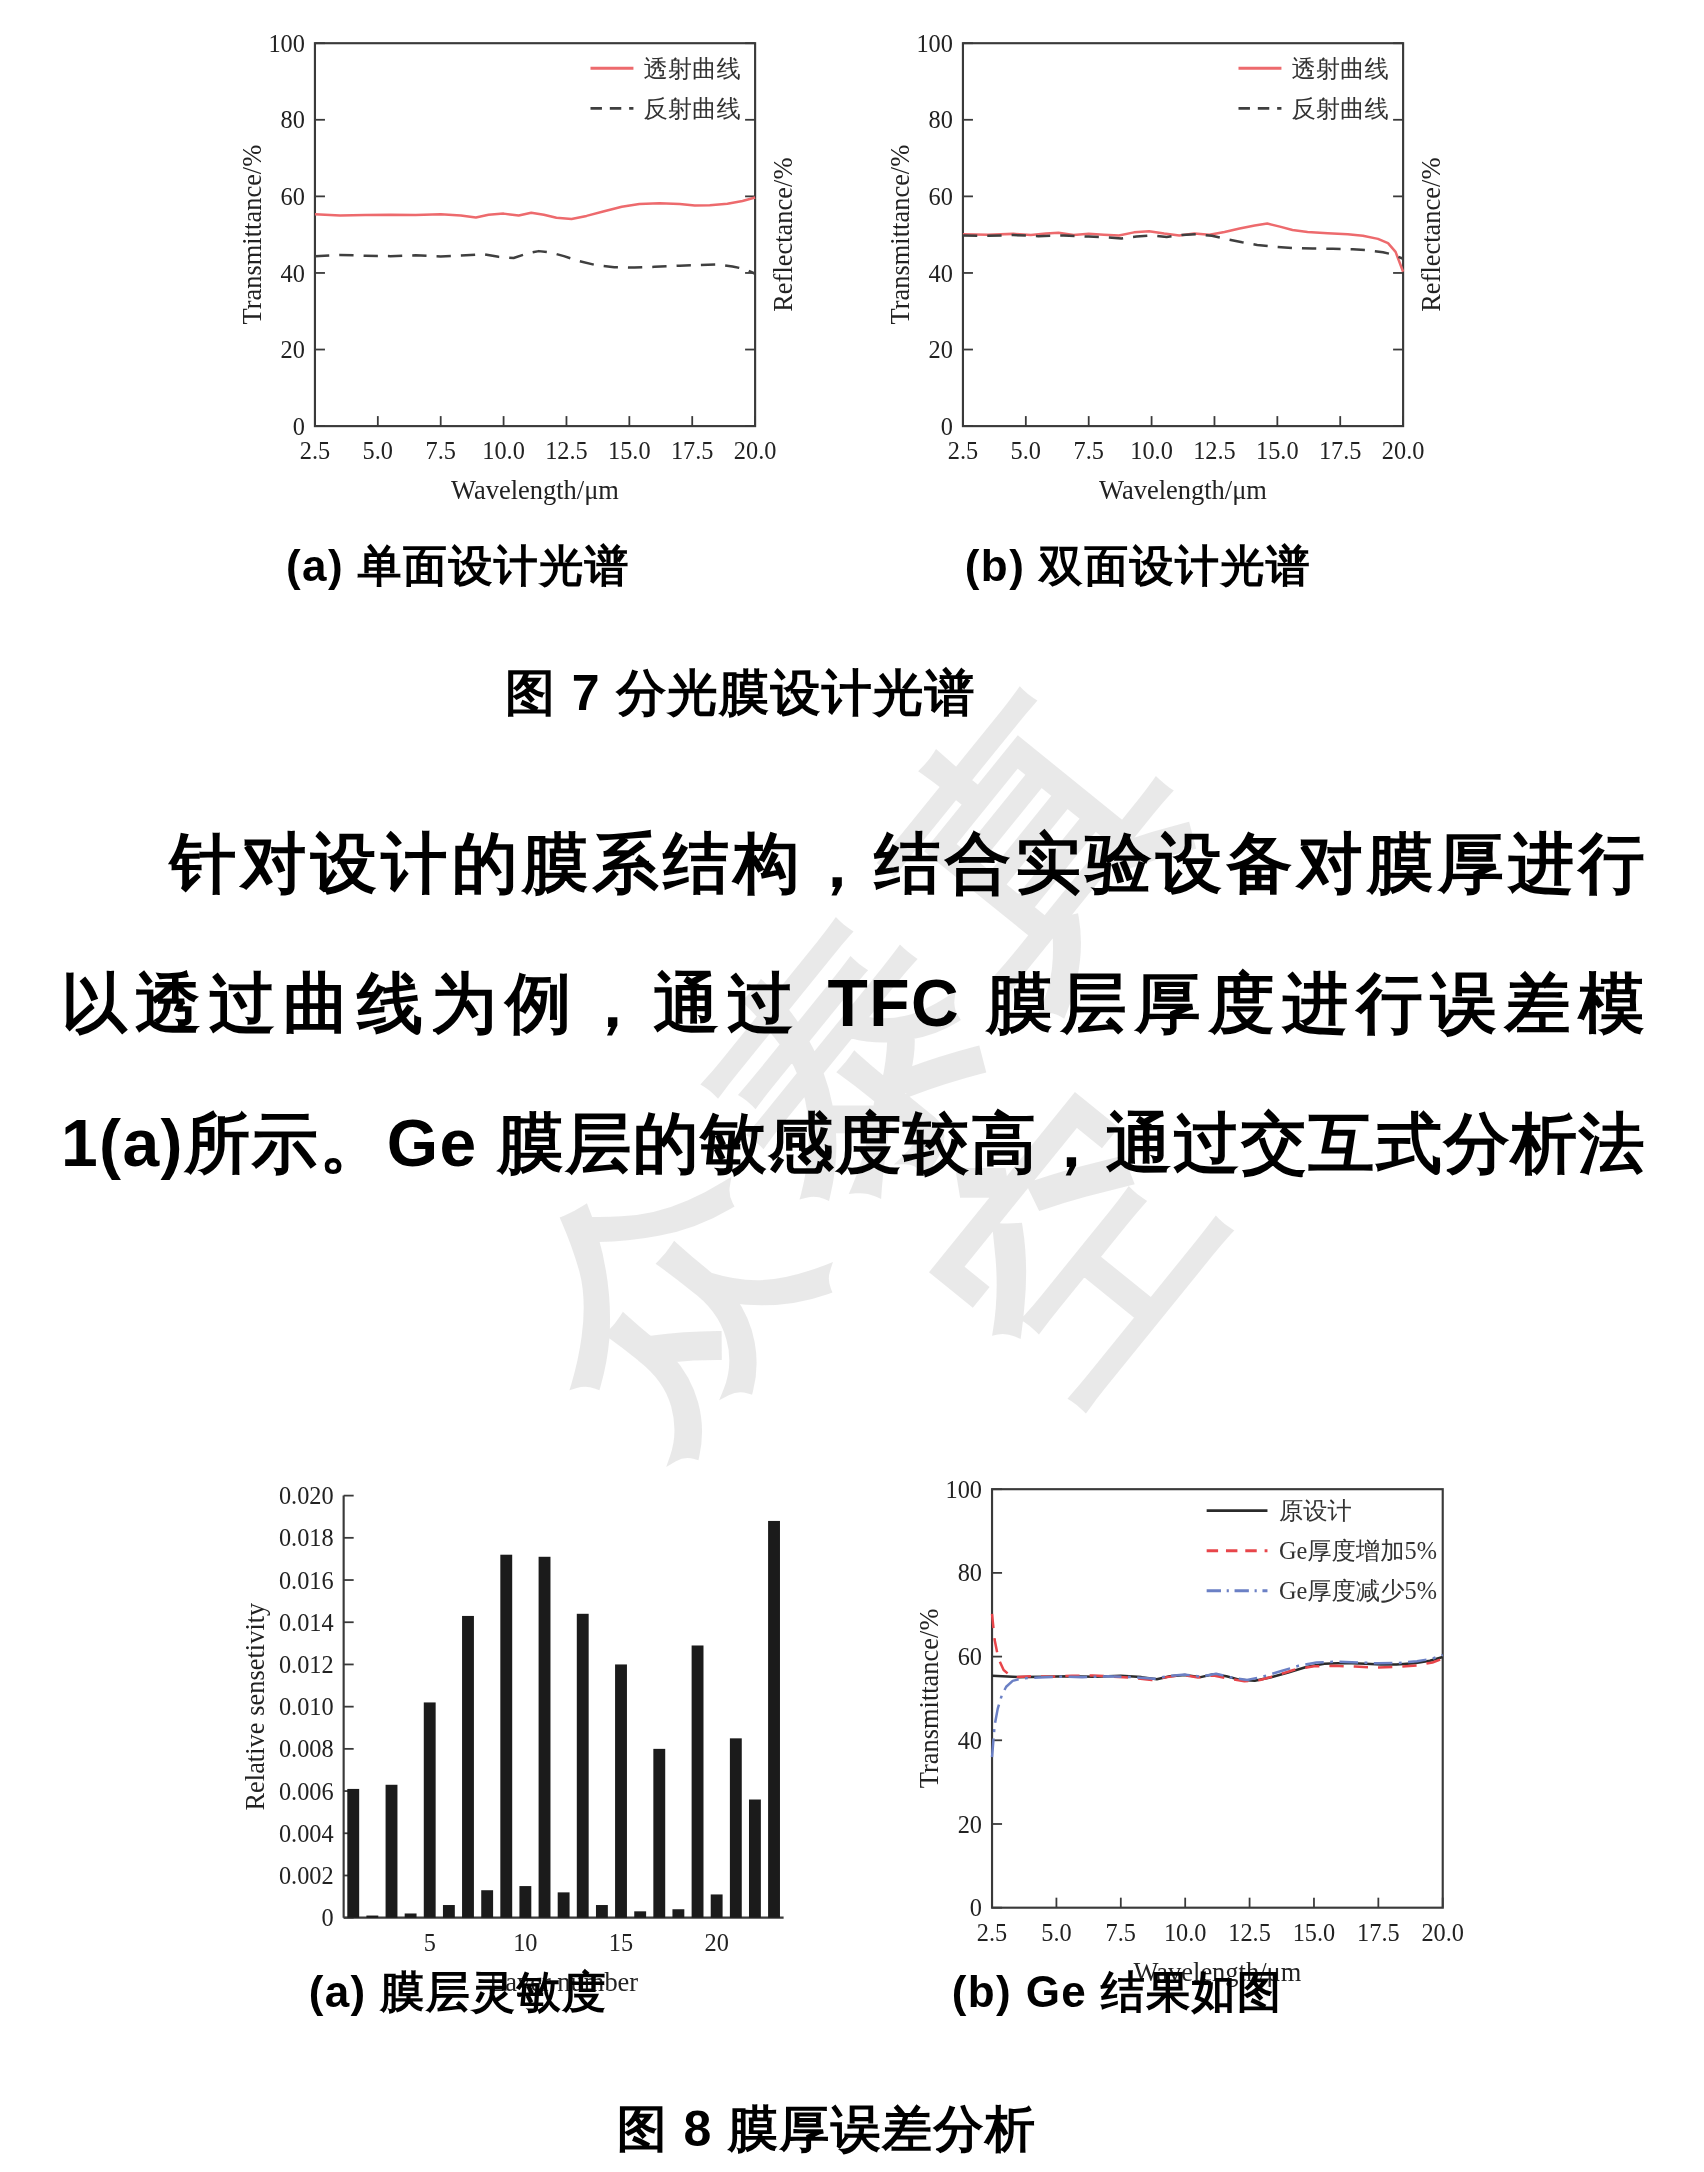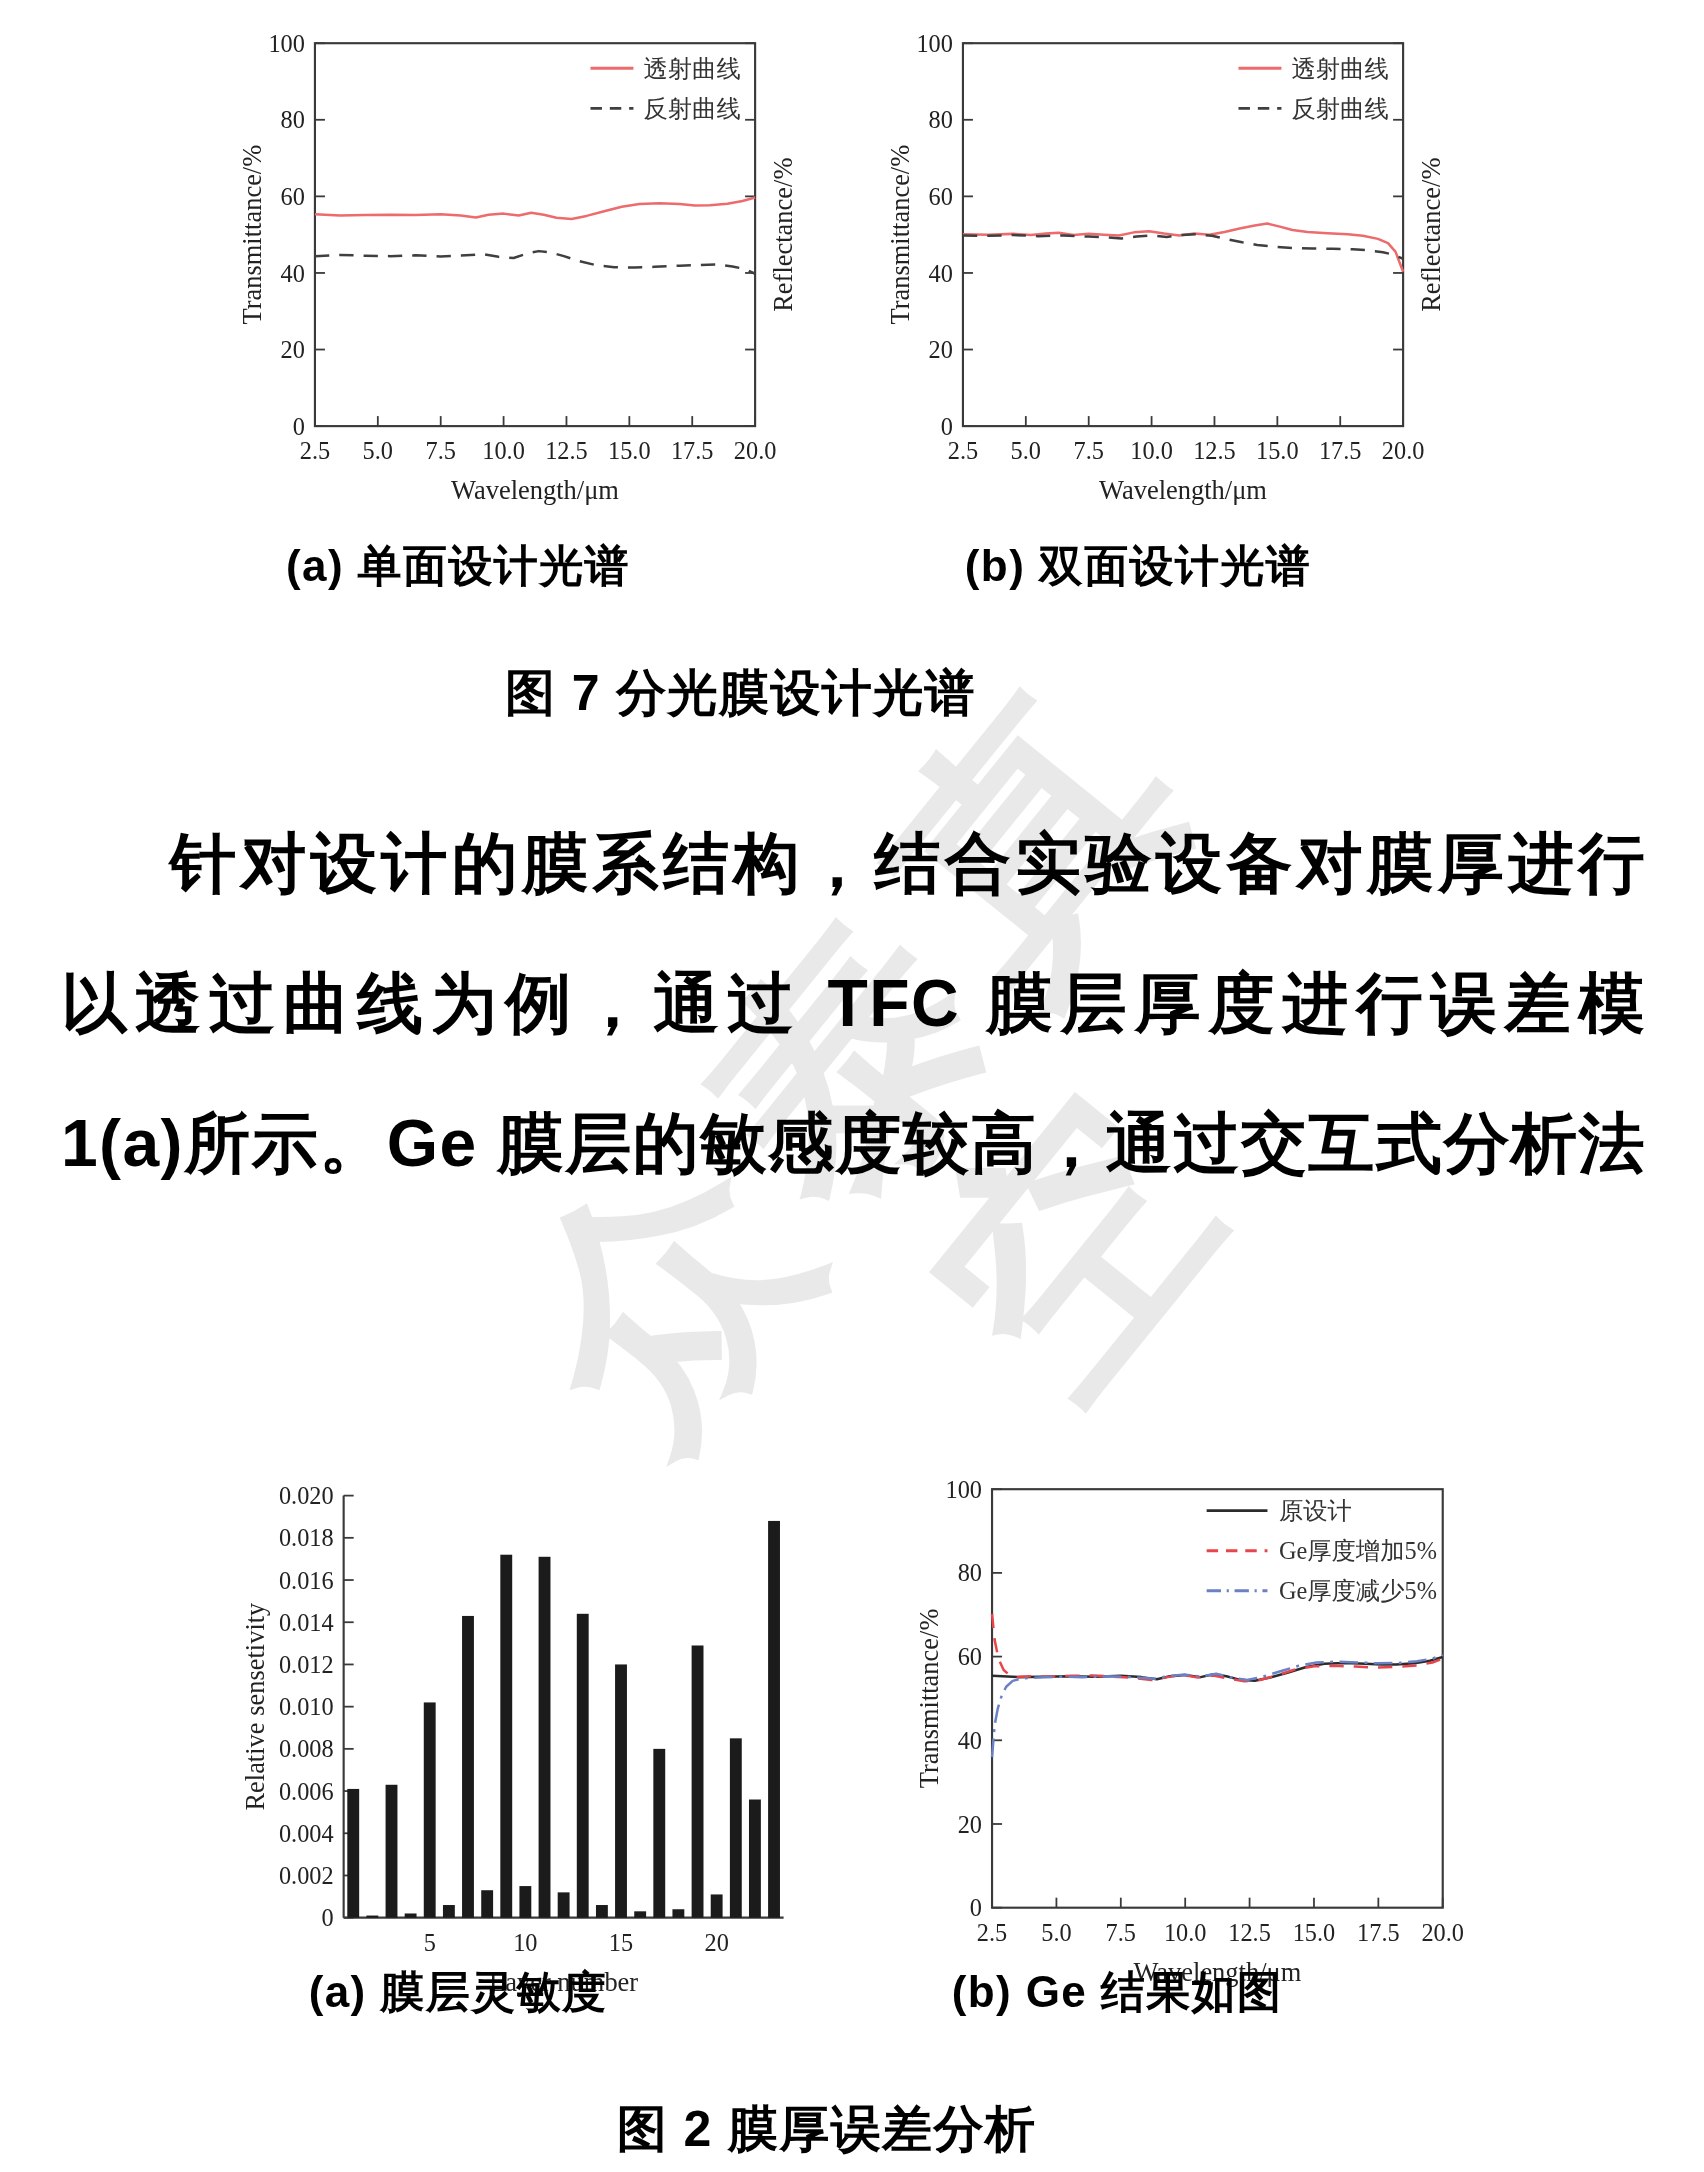--- a/index.html
+++ b/index.html
@@ -230,16 +230,16 @@
       <line x1="410" y1="75" x2="495" y2="75" stroke="#2b2b2b" stroke-width="4"></line>
       <text x="511" y="87" class="legtext">原设计</text>
       <line x1="410" y1="131" x2="495" y2="131" stroke="#e8454a" stroke-width="4" stroke-dasharray="16,11"></line>
       <text x="511" y="143" class="legtext">Ge厚度增加5%</text>
       <line x1="410" y1="187" x2="495" y2="187" stroke="#6b80c5" stroke-width="4" stroke-dasharray="20,8,3,8"></line>
       <text x="511" y="199" class="legtext">Ge厚度减少5%</text>
     </svg>
 
   <div class="subcap" style="left:236px;top:1963px;width:444px">(a) 膜层灵敏度</div>
   <div class="subcap" style="left:895px;top:1963px;width:444px">(b) Ge 结果如图</div>
-  <div class="figcap" style="left:236px;top:2096px;width:1181px">图 2 膜厚误差分析</div>
+  <div class="figcap" style="left:236px;top:2096px;width:1181px">图 8 膜厚误差分析</div>
 
 </div>
 
 
 </body></html>

